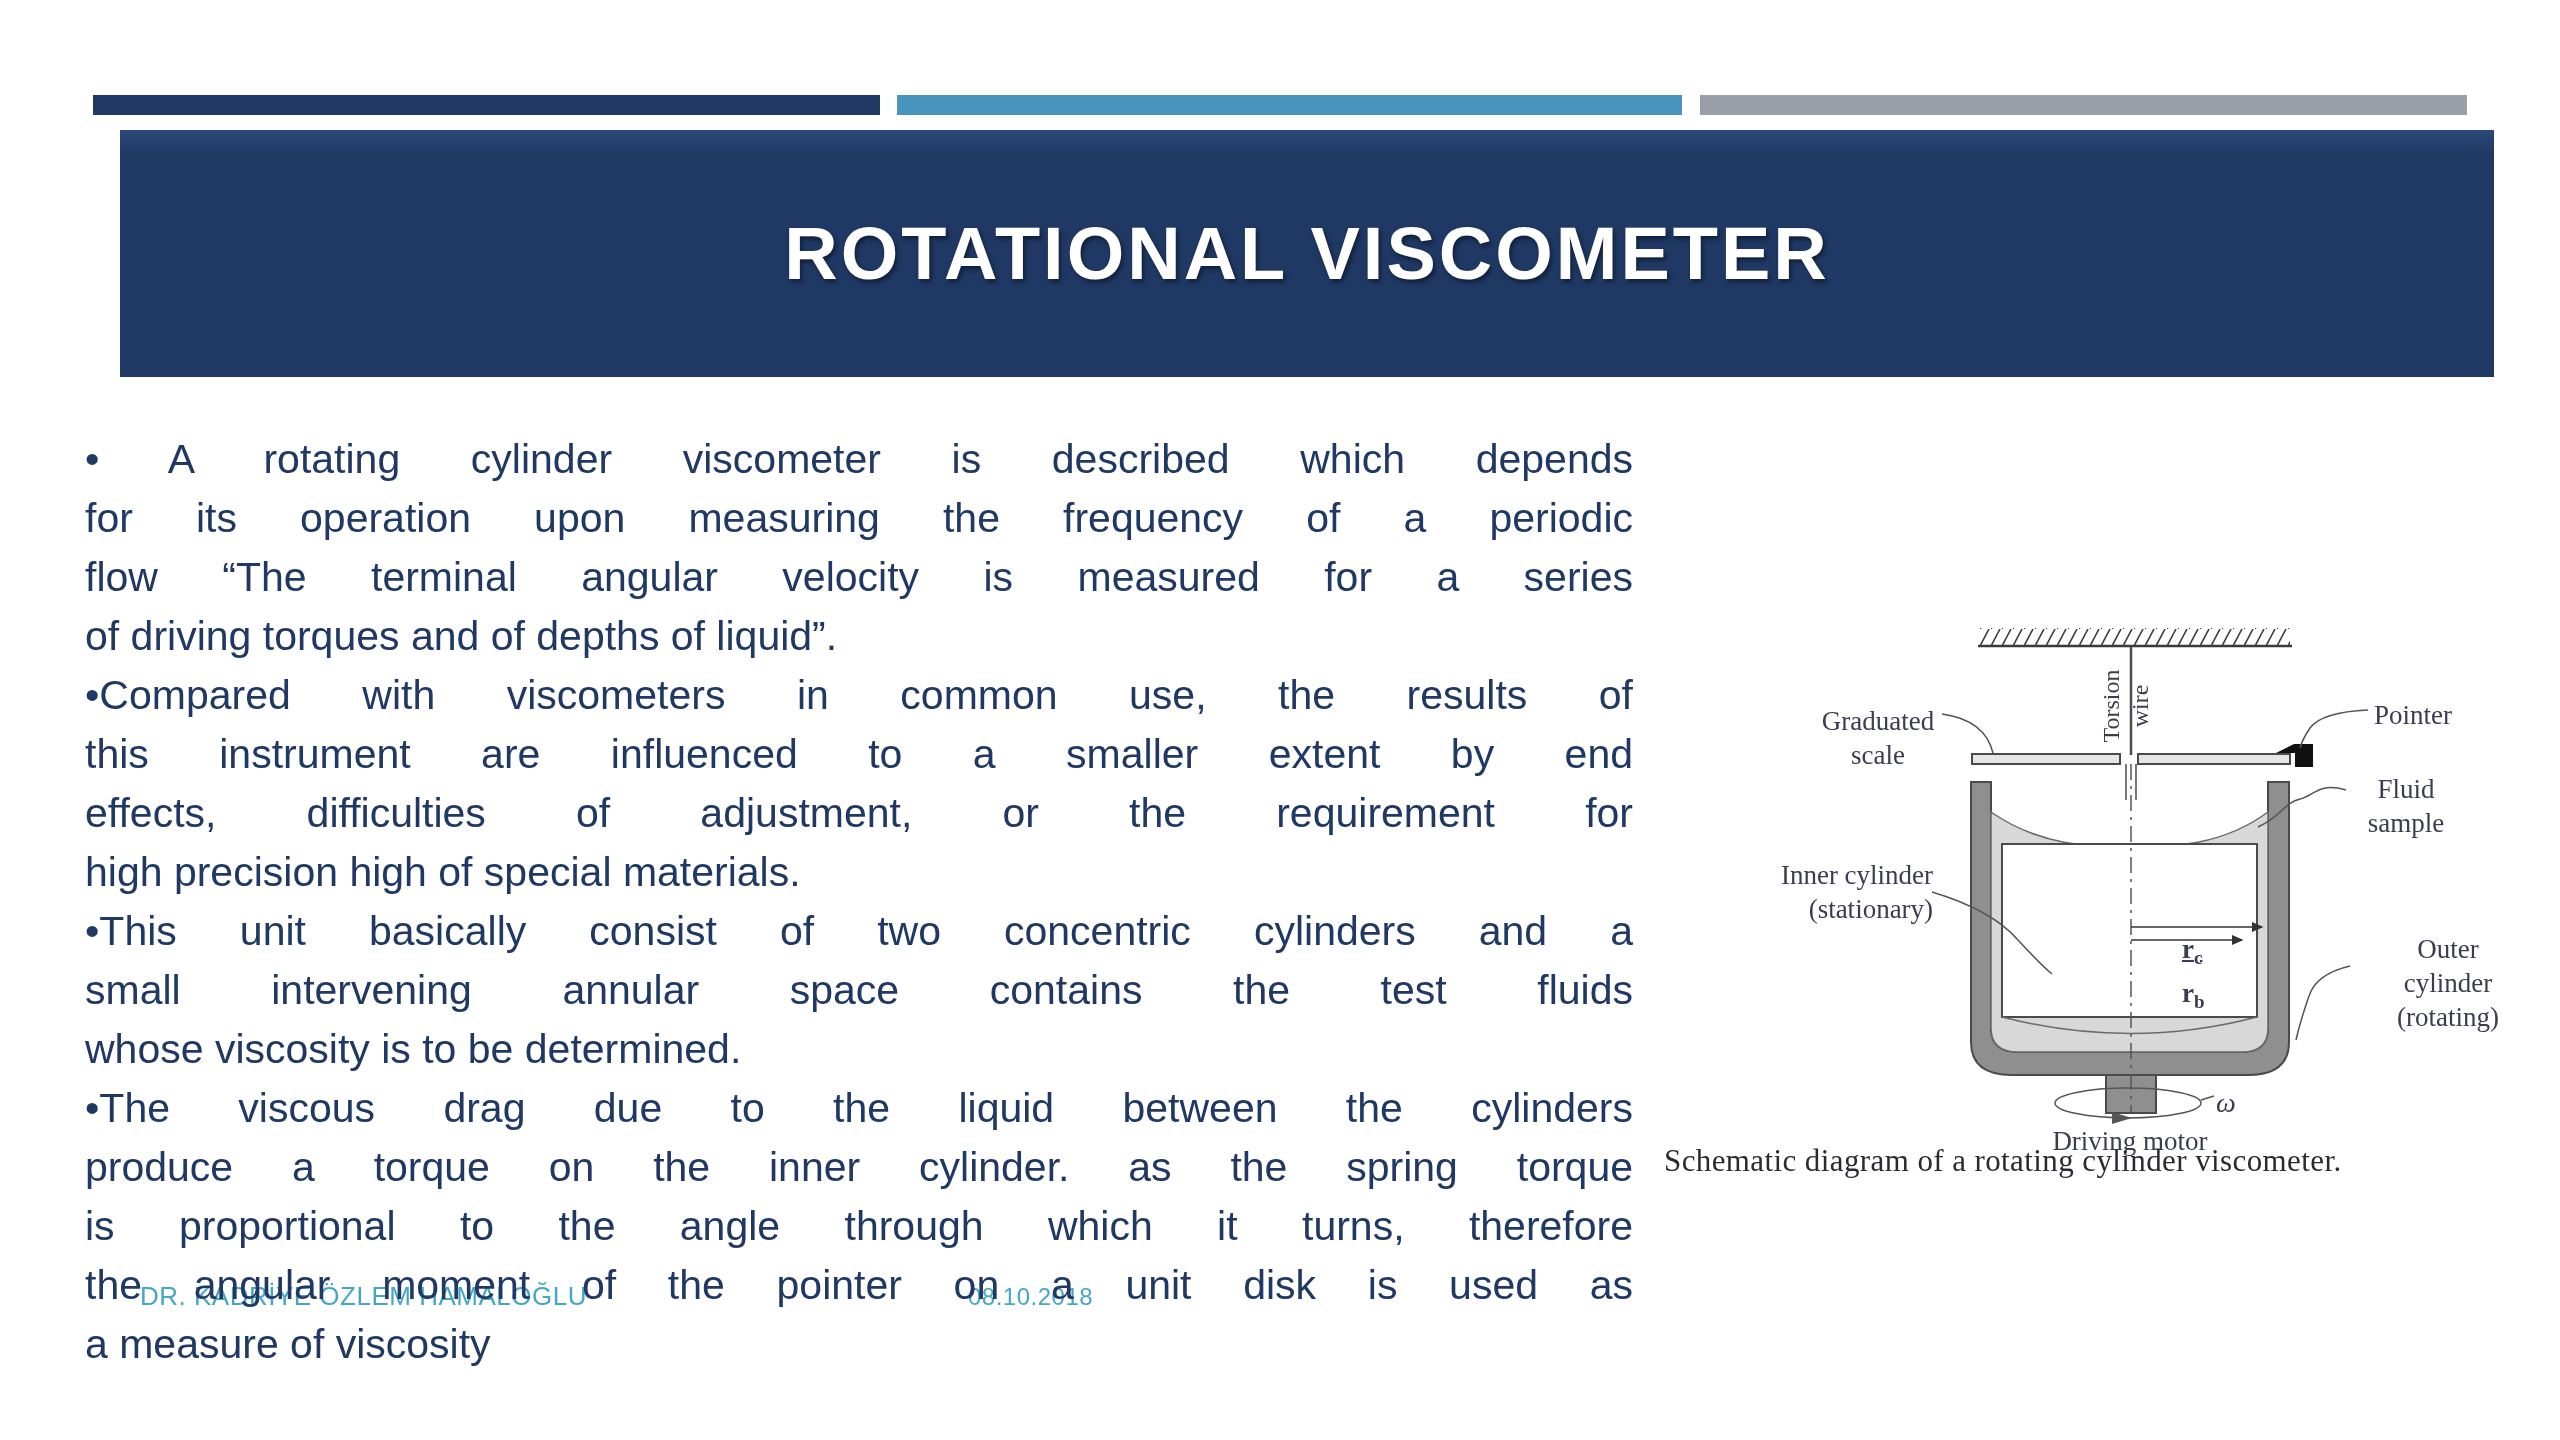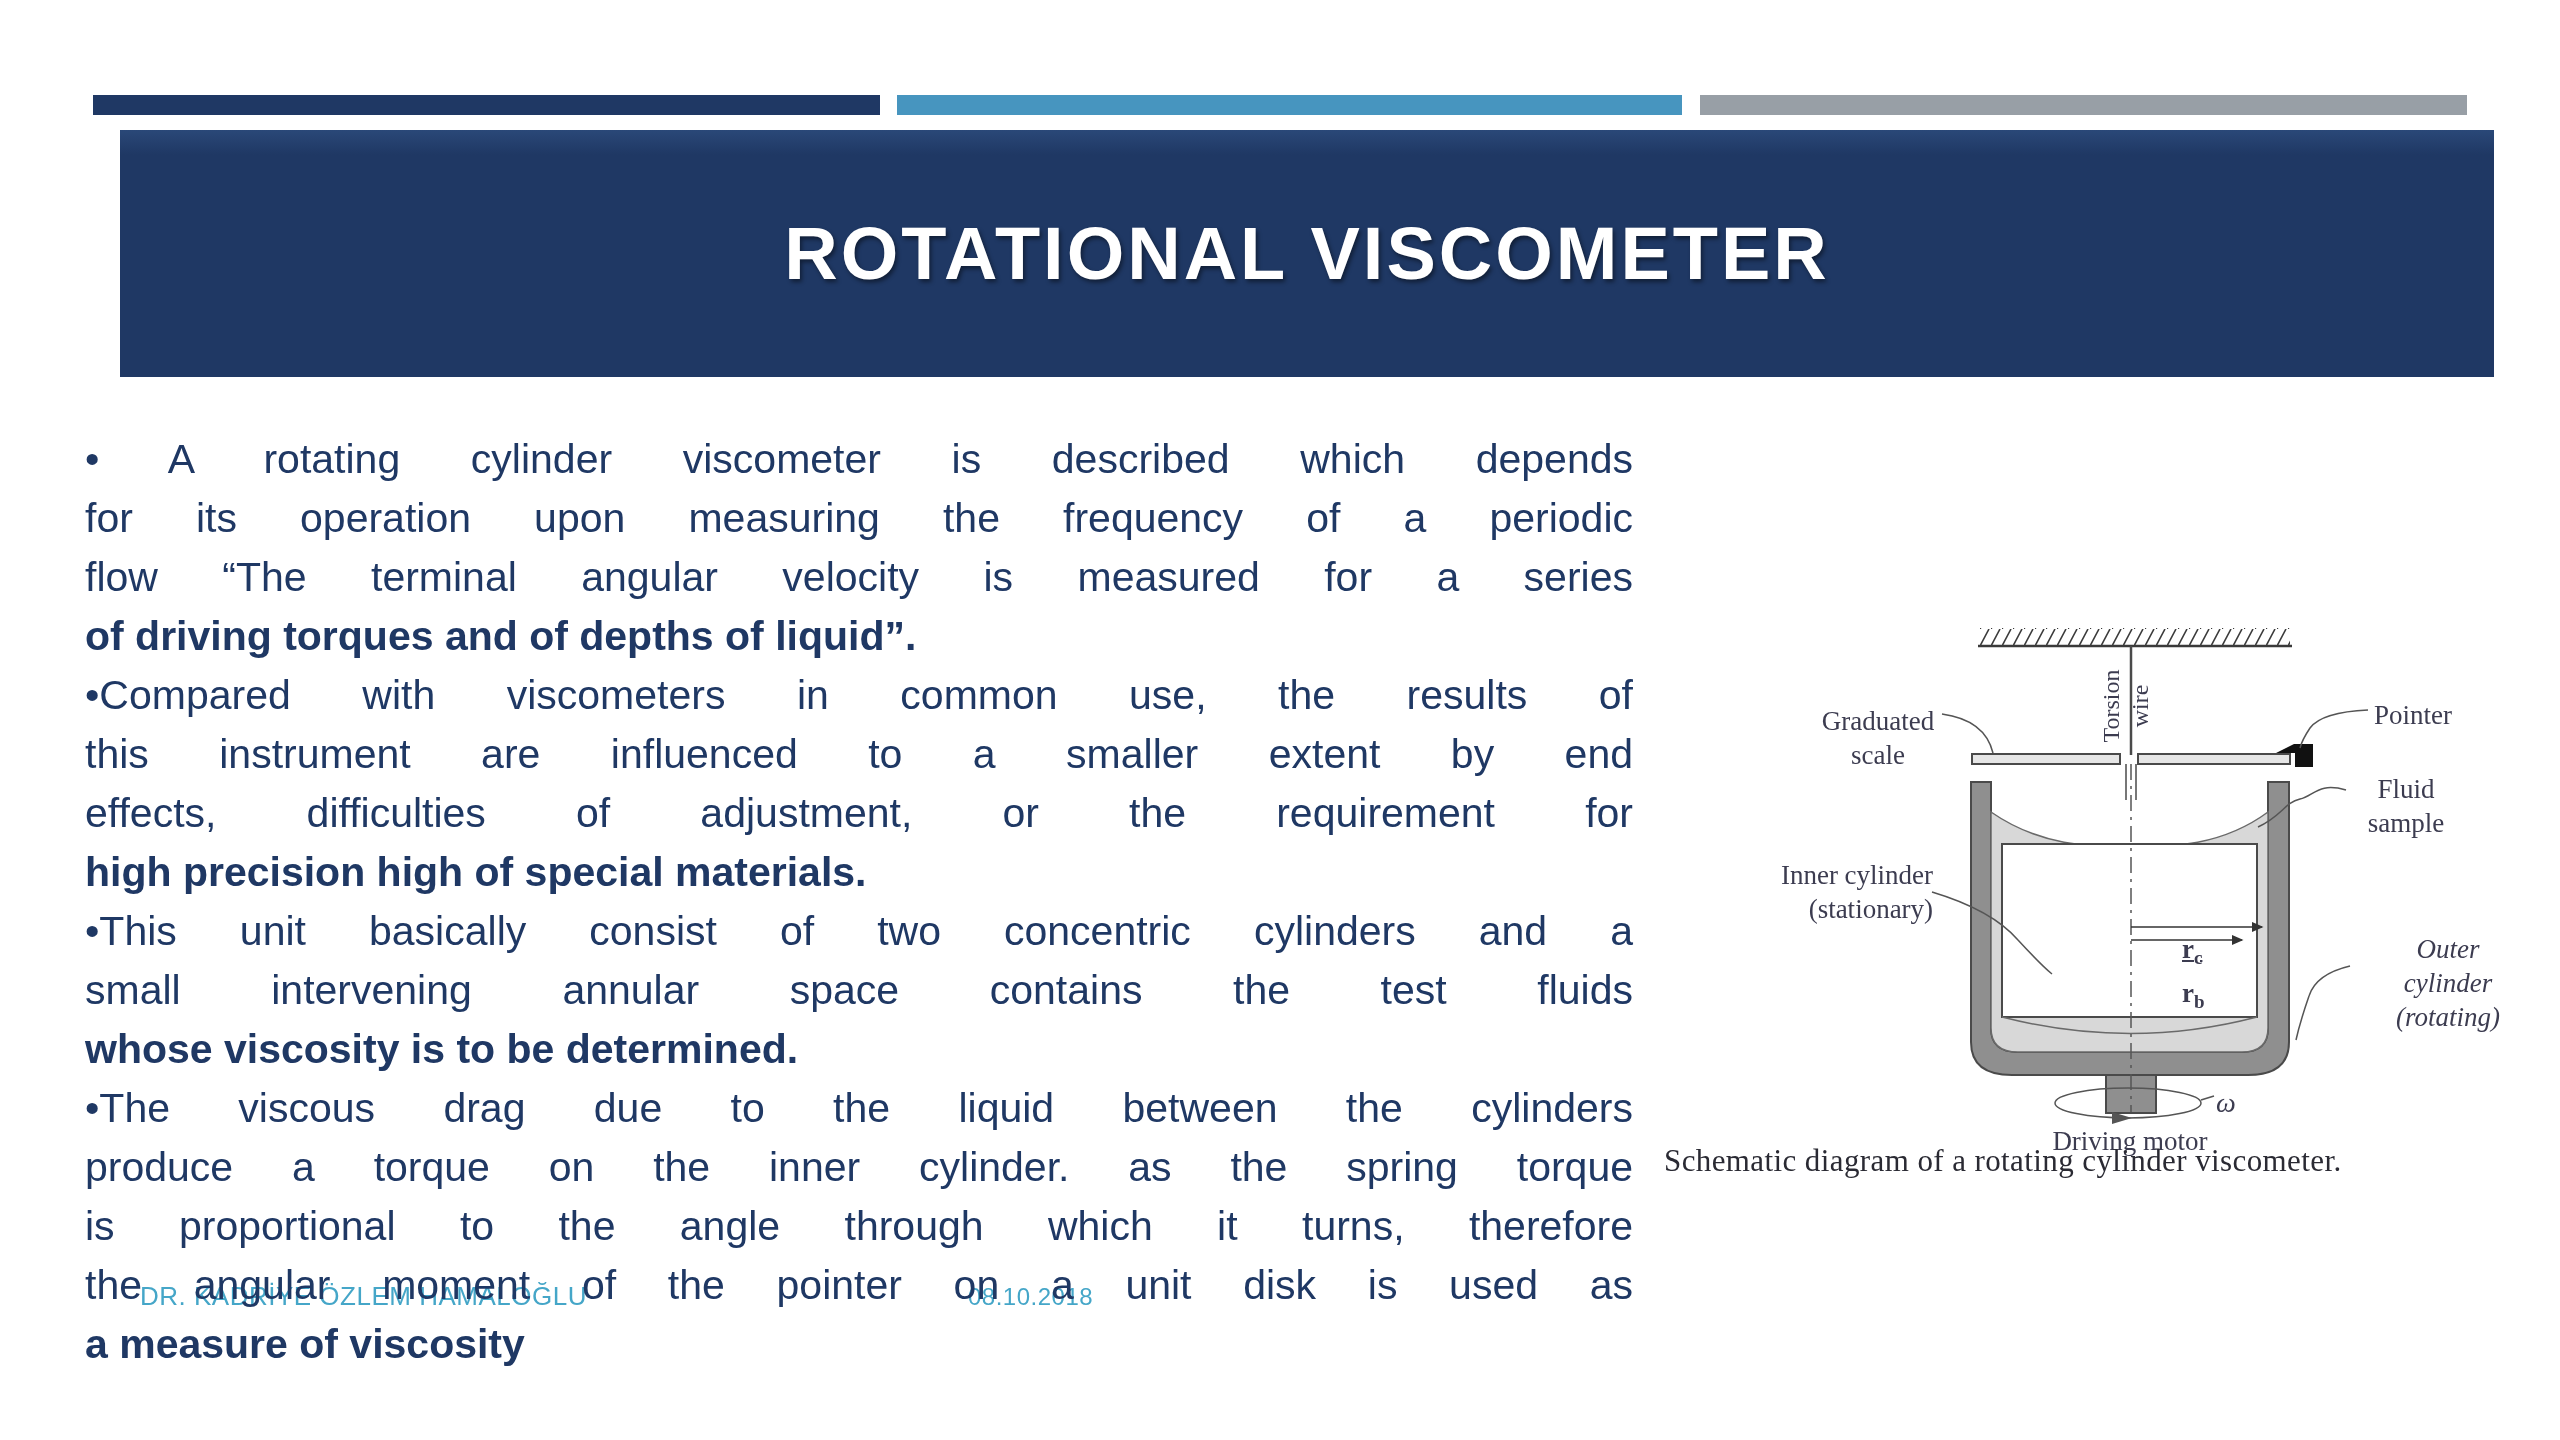--- a/index.html
+++ b/index.html
@@ -26,21 +26,21 @@
     letter-spacing:3px;text-shadow:2px 3px 4px rgba(0,0,0,.45);
     font-family:"Liberation Sans",sans-serif;
   }
 
   
   .body-text{
     position:absolute;left:85px;top:430px;width:1548px;z-index:3;
     color:#1f3864;font-size:41px;line-height:59px;
   }
   .body-text .ln{text-align:justify;text-align-last:justify;white-space:nowrap;}
-  .body-text .ln.last{text-align:left;text-align-last:left;font-weight:bold;}
+  .body-text .ln.last{text-align:left;text-align-last:left;}
 
   
   .footer-author{
     position:absolute;left:140px;top:1281px;z-index:2;
     color:#45a6c8;font-size:26px;letter-spacing:.5px;
   }
   .footer-date{
     position:absolute;left:968px;top:1283px;z-index:2;
     color:#45a6c8;font-size:24px;letter-spacing:.5px;
   }
@@ -167,21 +167,21 @@
 wire</div>
 
   <div class="fig-label single" style="left:2374px;top:698px;">Pointer</div>
 
   <div class="fig-label centered" style="left:2406px;top:772px;">Fluid
 sample</div>
 
   <div class="fig-label centered" style="left:1857px;top:858px;text-align:right;">Inner cylinder
 (stationary)</div>
 
-  <div class="fig-label centered" style="left:2448px;top:932px;font-style:italic;">Outer cylinder
+  <div class="fig-label centered" style="left:2448px;top:932px;">Outer cylinder
 (rotating)</div>
 
   <div class="fig-label radius" style="left:2182px;top:898px;text-decoration:underline;">
     <span>r</span><sub>c</sub>
   </div>
 
   <div class="fig-label radius" style="left:2182px;top:942px;">
     <span>r</span><sub>b</sub>
   </div>
 

